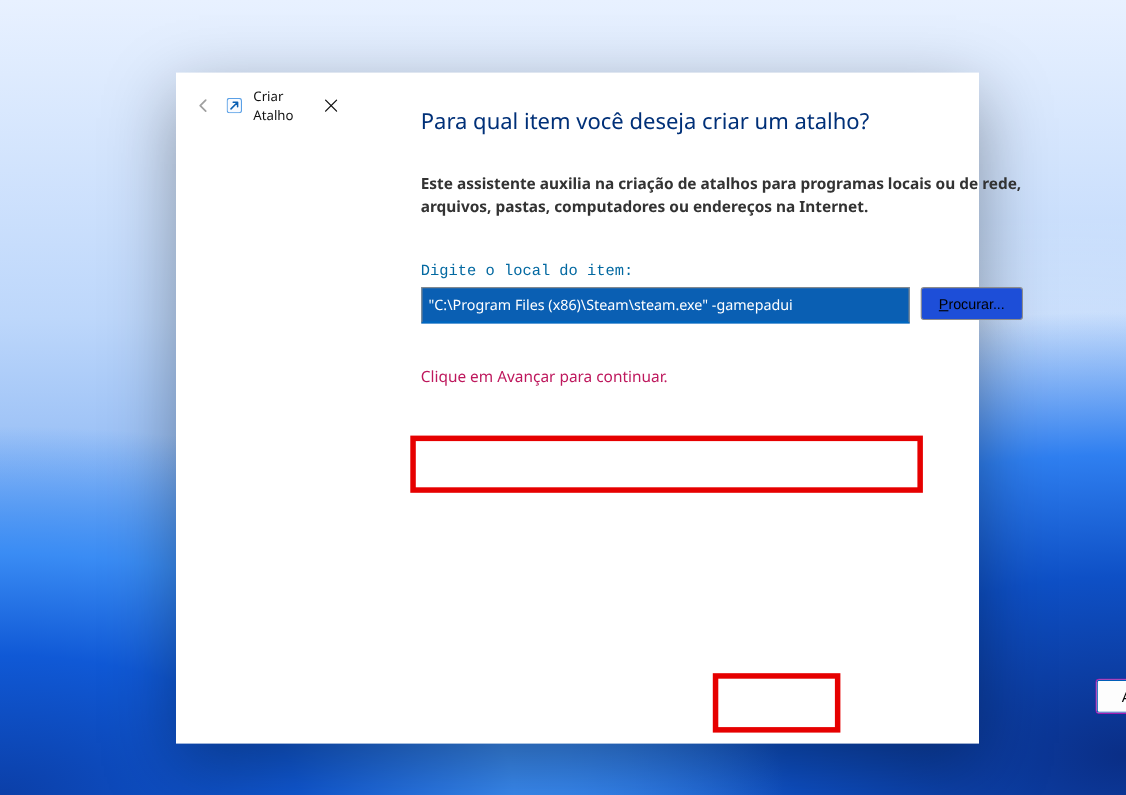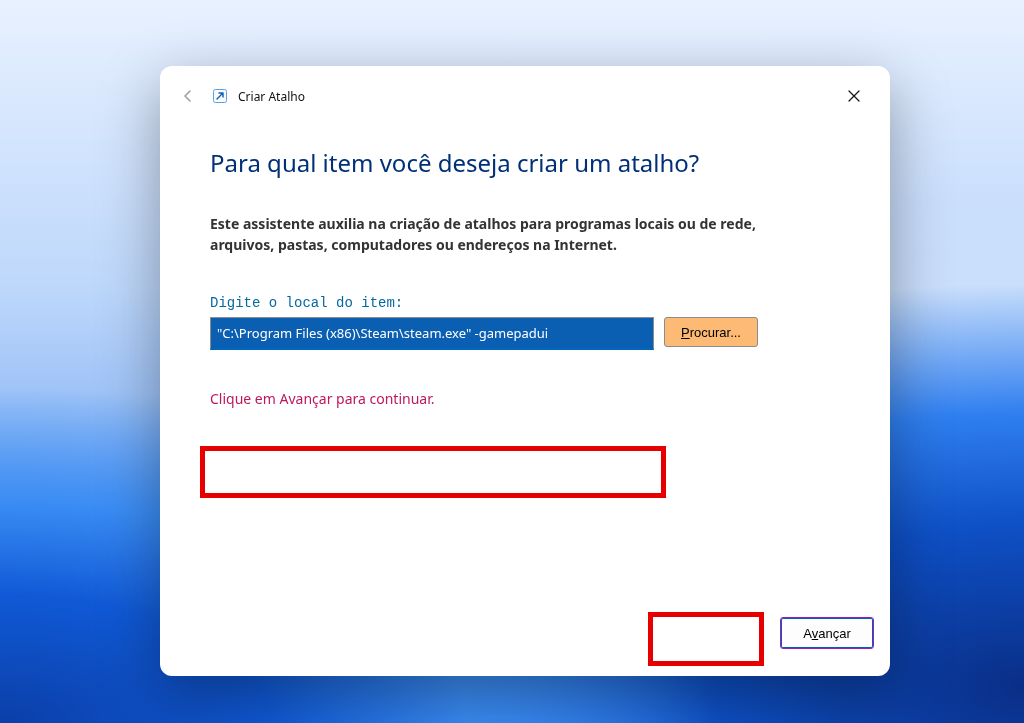--- a/index.html
+++ b/index.html
@@ -25,24 +25,24 @@
   }
 
   
   .dialog {
     position: absolute;
     left: 160px;
     top: 66px;
     width: 730px;
     height: 610px;
     background: #fff;
-    border-radius: 12px;
+    border-radius: 0;
     box-shadow: 0 20px 60px rgba(0,0,0,0.35);
     display: flex;
-    flex-direction: column;
+    flex-direction: row;
   }
 
   .titlebar {
     display: flex;
     align-items: center;
     padding: 10px 14px 0 14px;
     height: 40px;
   }
 
   .back-arrow {
@@ -81,21 +81,21 @@
     border-radius: 4px;
   }
 
   .content {
     padding: 30px 50px 0 50px;
     flex: 1;
     position: relative;
   }
 
   .heading {
-    font-size: 24px;
+    font-size: 20px;
     color: #003078;
     margin: 0 0 34px 0;
     font-weight: 400;
   }
 
   .description {
     font-size: 14px;
     color: #333;
     line-height: 1.5;
     margin-bottom: 40px;
@@ -136,21 +136,21 @@
     outline: none;
   }
 
   
   .path-input::selection { background: #0a5fb3; color: #fff; }
 
   .browse-btn {
     height: 30px;
     padding: 0 16px;
     border: 1px solid #8c8c8c;
-    background: #fdba74;
+    background: #1d4ed8;
     font-size: 13px;
     color: #000;
     cursor: pointer;
     border-radius: 3px;
   }
   .browse-btn span.ul { text-decoration: underline; }
 
   .continue-text {
     font-size: 14px;
     color: #be185d;

